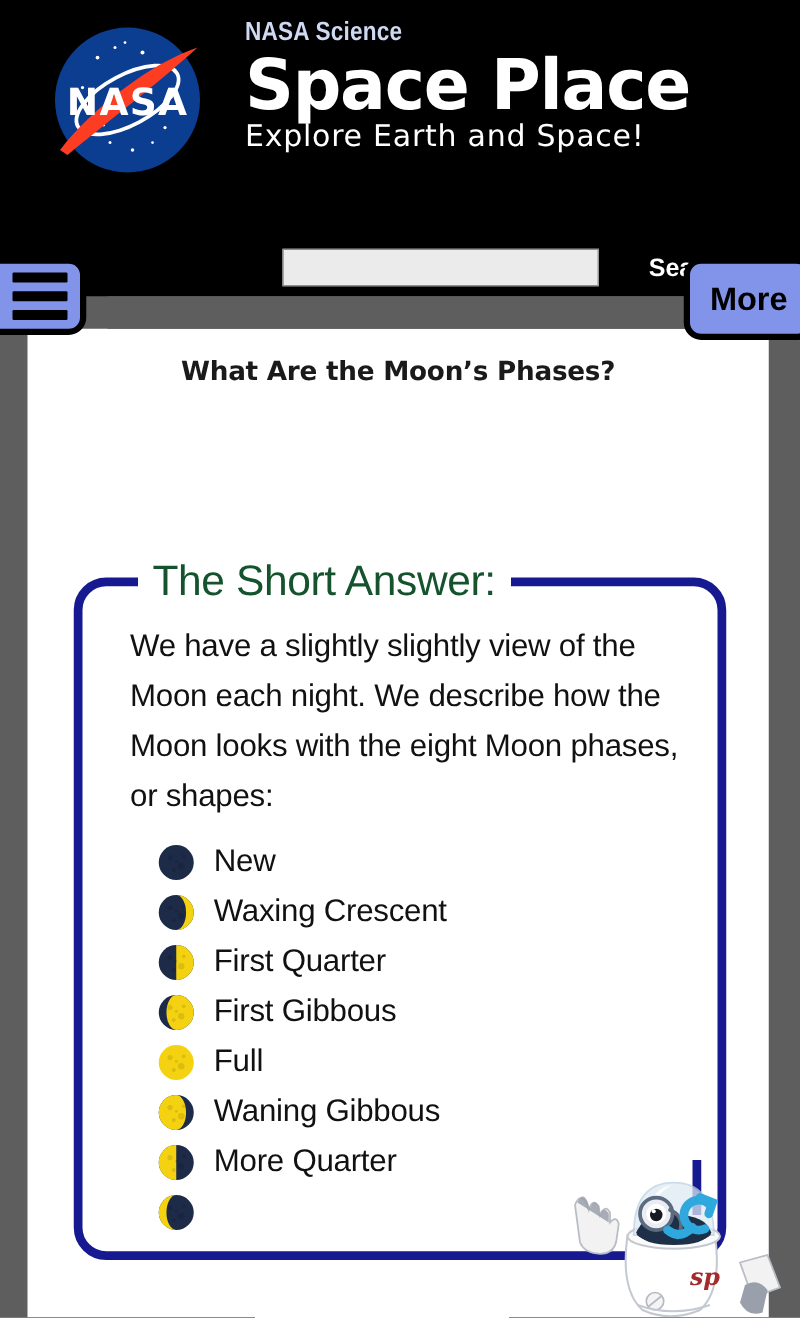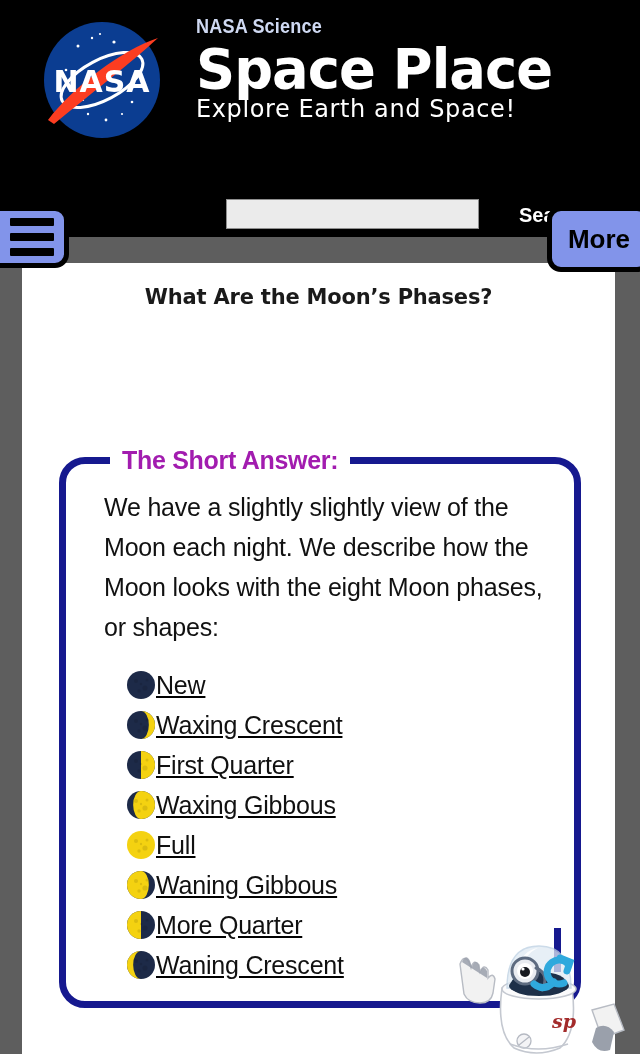--- a/index.html
+++ b/index.html
@@ -202,23 +202,23 @@
     width: 522px;
     height: 562px;
     border: 7px solid #16198f;
     border-radius: 26px;
     background: transparent;
   }
 
   .short-answer > legend {
     margin-left: 44px;
     padding: 0 12px;
-    font-size: 25px;
-    font-weight: bold;
-    color: #a21caf;
+    font-size: 34px;
+    font-weight: normal;
+    color: #14532d;
     letter-spacing: -0.3px;
   }
 
   .sa-body {
     padding: 12px 26px 0 38px;
   }
 
   .sa-paragraph {
     font-size: 25px;
     line-height: 40px;
@@ -228,24 +228,22 @@
 
   
   .phase-list {
     list-style: none;
     margin-top: 18px;
     margin-left: 22px;
   }
 
   .phase-item {
     display: flex;
-    align-items: center;
     height: 40px;
-    gap: 0;
-    text-decoration: underline;
+    gap: 15px;
   }
 
   .phase-label {
     font-size: 25px;
     color: #111111;
     line-height: 28px;
     letter-spacing: -0.2px;
   }
 
   .moon-ico { display: block; }
@@ -356,21 +354,21 @@
             <li class="phase-item">
               <svg width="30" height="30" viewBox="0 0 30 30" class="moon-ico">
                 <circle cx="15" cy="15" r="14" fill="#1d2a48"></circle>
                 <path d="M 15 1 A 14 14 0 0 1 15 29 A 7.840000000000001 14 0 0 1 15 1 Z" fill="#f4d211"></path>
                 <circle cx="10" cy="11" r="2.1" fill="#000000" opacity="0.10"></circle>
                 <circle cx="19" cy="18" r="2.6" fill="#000000" opacity="0.10"></circle>
                 <circle cx="13" cy="21" r="1.7" fill="#000000" opacity="0.10"></circle>
                 <circle cx="21" cy="10" r="1.5" fill="#000000" opacity="0.10"></circle>
                 <circle cx="15" cy="14" r="1.2" fill="#000000" opacity="0.10"></circle>
               </svg>
-              <span class="phase-label">Waxing Gibbous</span>
+              <span class="phase-label">First Gibbous</span>
             </li>
             <li class="phase-item">
               <svg width="30" height="30" viewBox="0 0 30 30" class="moon-ico">
                 <circle cx="15" cy="15" r="14" fill="#f4d211"></circle>
                 <circle cx="10" cy="11" r="2.1" fill="#000000" opacity="0.10"></circle>
                 <circle cx="19" cy="18" r="2.6" fill="#000000" opacity="0.10"></circle>
                 <circle cx="13" cy="21" r="1.7" fill="#000000" opacity="0.10"></circle>
                 <circle cx="21" cy="10" r="1.5" fill="#000000" opacity="0.10"></circle>
                 <circle cx="15" cy="14" r="1.2" fill="#000000" opacity="0.10"></circle>
               </svg>
@@ -403,21 +401,20 @@
             <li class="phase-item">
               <svg width="30" height="30" viewBox="0 0 30 30" class="moon-ico">
                 <circle cx="15" cy="15" r="14" fill="#1d2a48"></circle>
                 <path d="M 15 1 A 14 14 0 0 0 15 29 A 7.840000000000001 14 0 0 1 15 1 Z" fill="#f4d211"></path>
                 <circle cx="10" cy="11" r="2.1" fill="#000000" opacity="0.10"></circle>
                 <circle cx="19" cy="18" r="2.6" fill="#000000" opacity="0.10"></circle>
                 <circle cx="13" cy="21" r="1.7" fill="#000000" opacity="0.10"></circle>
                 <circle cx="21" cy="10" r="1.5" fill="#000000" opacity="0.10"></circle>
                 <circle cx="15" cy="14" r="1.2" fill="#000000" opacity="0.10"></circle>
               </svg>
-              <span class="phase-label">Waning Crescent</span>
             </li>
           </ul>
       </div>
     </fieldset>
   </div>
 
   <div class="hamburger">
     <span class="bar"></span>
     <span class="bar"></span>
     <span class="bar"></span>

